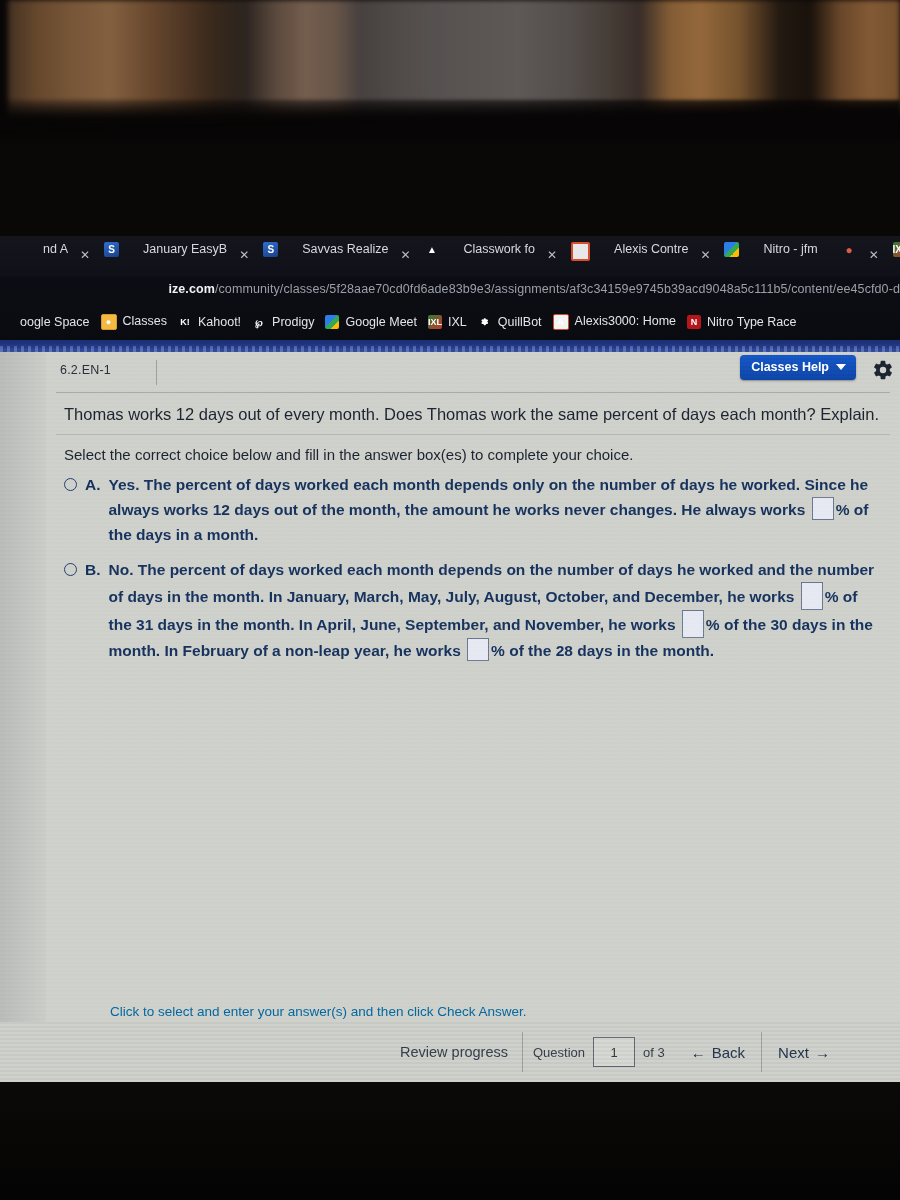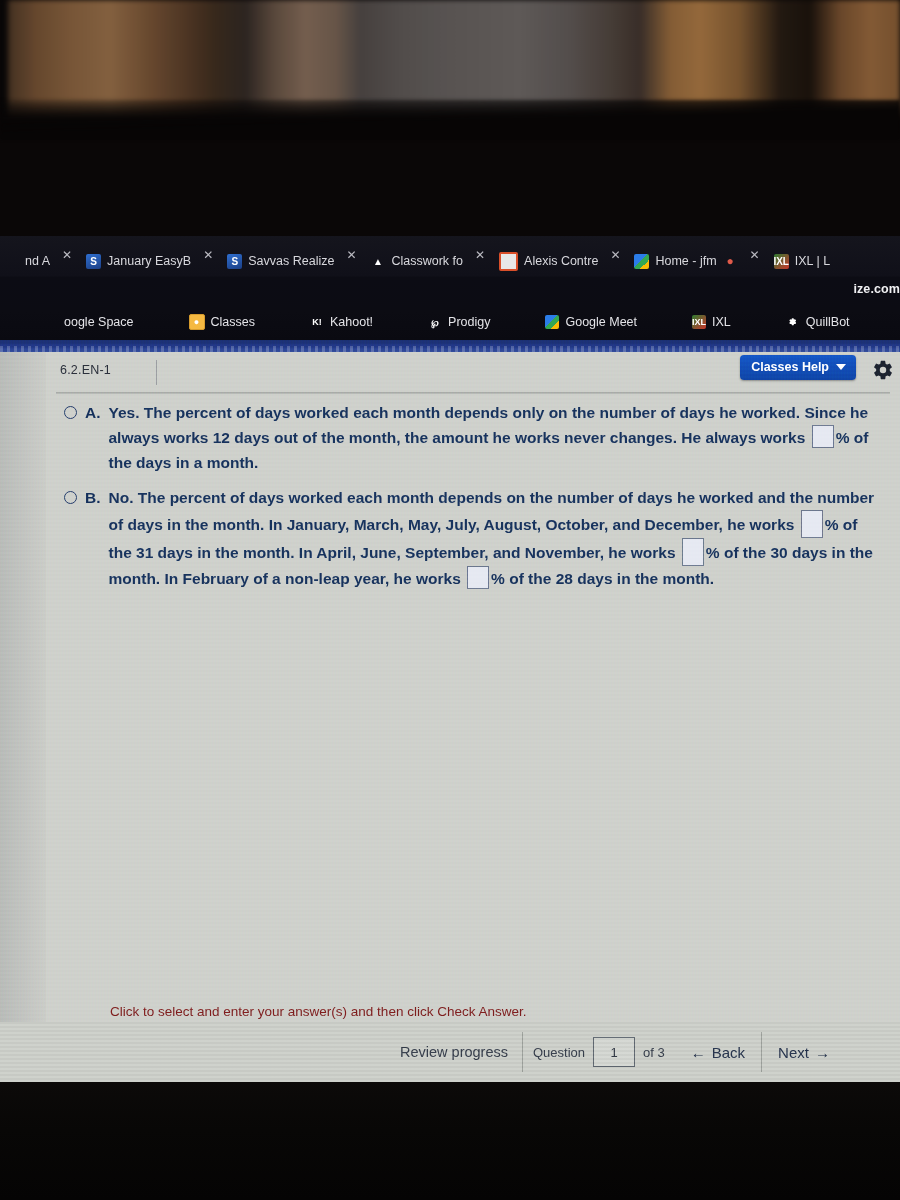--- a/index.html
+++ b/index.html
@@ -51,21 +51,21 @@
     content:"";position:absolute;inset:0;
     background:linear-gradient(180deg,#15151d 0%,#101019 38%,#0c0c14 40%,#0c0c13 72%,#0a0a11 100%);
   }
 
   .tabstrip{
     position:absolute;left:0;top:0;width:900px;height:38px;
     display:flex;align-items:center;gap:0;
     padding-left:0;
   }
   .tab{
-    display:flex;align-items:center;gap:6px;
+    display:flex;align-items:flex-start;gap:24px;
     height:38px;padding:12px 6px 0 4px;
     color:#d8d8dd;font-size:12.5px;white-space:nowrap;
     position:relative;
   }
   .tab .favicon{
     width:15px;height:15px;flex:0 0 15px;border-radius:2px;
     display:flex;align-items:center;justify-content:center;
     font-size:10px;font-weight:bold;color:#fff;overflow:hidden;
   }
   .fav-savvas{background:linear-gradient(160deg,#2f6fd0,#1b3f86);color:#fff;font-size:10px;font-weight:700;}
@@ -85,21 +85,21 @@
     color:#9aa0a6;font-size:12.5px;white-space:nowrap;letter-spacing:.1px;justify-content:flex-end;
   }
   .omnibox .host{color:#f1f1f3;font-weight:700;}
   .omnibox .path{color:#9aa0a6;}
 
   .bookmarks{
     position:absolute;left:0;top:68px;width:900px;height:36px;
     display:flex;align-items:center;gap:0;
     color:#e4e4e8;font-size:12.5px;white-space:nowrap;
   }
-  .bm{display:flex;align-items:center;gap:6px;padding:0 11px 0 0;margin-left:44px;}
+  .bm{display:flex;gap:6px;padding:0 11px 0 0;}
   .bm .bmicon{width:14px;height:14px;flex:0 0 14px;border-radius:2px;
     display:flex;align-items:center;justify-content:center;font-size:9px;color:#fff;font-weight:700;overflow:hidden;}
   .bmi-space{background:transparent;}
   .bmi-classes{background:#f5b942;color:#fff;border:1px solid #d69b2d;}
   .bmi-kahoot{background:transparent;color:#3b4da8;font-weight:800;}
   .bmi-prodigy{background:transparent;color:#e0457b;}
   .bmi-meet{background:linear-gradient(135deg,#2b7de9 0 45%,#34a853 45% 70%,#fbbc05 70% 100%);}
   .bmi-ixl{background:linear-gradient(135deg,#2f7d32,#c9352b);font-size:6px;}
   .bmi-quill{background:transparent;color:#cfd4dc;}
   .bmi-alexis{background:#f3f3f3;border:1px solid #cf4a2a;color:#cf4a2a;font-size:8px;}
@@ -196,21 +196,21 @@
   .ansbox{
     display:inline-block;vertical-align:-5px;
     width:20px;height:21px;
     background:#e6e9f2;border:1.2px solid #6e7a90;
     margin:0 2px;
   }
   .ansbox.tall{height:26px;vertical-align:-8px;}
 
   .footnote{
     position:absolute;left:64px;top:612px;
-    font-size:13.5px;color:#7f1d1d;
+    font-size:13.5px;color:#0369a1;
   }
   .footrow{
     position:absolute;left:64px;top:648px;width:836px;height:30px;
     display:flex;align-items:center;
   }
   .allparts{font-size:13.5px;color:#3b4352;}
   .progress{
     width:120px;height:11px;border:1.4px solid #5b6370;background:#c8cbc7;
     margin-left:14px;
   }
@@ -300,33 +300,34 @@
     <span class="tab-x">✕</span>
 
     <div class="tab">
       <span class="favicon fav-alexis"></span>
       <span class="tab-label">Alexis Contre</span>
     </div>
     <span class="tab-x">✕</span>
 
     <div class="tab">
       <span class="favicon fav-meet"></span>
-      <span class="tab-label">Home - jfm</span>
+      <span class="tab-label">Nitro - jfm</span>
       <span class="favicon fav-record" style="color:#e05a4a;font-size:12px;">●</span>
     </div>
     <span class="tab-x">✕</span>
 
     <div class="tab">
       <span class="favicon fav-ixl">IXL</span>
       <span class="tab-label">IXL | L</span>
     </div>
   </div>
 
   <div class="omnibox">
     <span class="host">ize.com</span>
+      <span class="path">/community/classes/5f28aae70cd0fd6ade83b9e3/assignments/af3c34159e9745b39acd9048a5c111b5/content/ee45cfd0-d</span>
   </div>
 
   <div class="bookmarks">
     <div class="bm">
       <span class="bmicon bmi-space"></span>
       <span>oogle Space</span>
     </div>
     <div class="bm">
       <span class="bmicon bmi-classes">●</span>
       <span>Classes</span>
@@ -378,23 +379,25 @@
     <div class="gear">
       <svg viewBox="0 0 24 24" width="22" height="22" aria-hidden="true">
         <path fill="#1d2430" d="M19.4 13a7.6 7.6 0 0 0 .05-1 7.6 7.6 0 0 0-.05-1l2.1-1.6a.5.5 0 0 0 .12-.64l-2-3.46a.5.5 0 0 0-.6-.22l-2.48 1a7.3 7.3 0 0 0-1.73-1l-.38-2.65A.5.5 0 0 0 14 2h-4a.5.5 0 0 0-.49.42l-.38 2.65a7.3 7.3 0 0 0-1.73 1l-2.48-1a.5.5 0 0 0-.6.22l-2 3.46a.5.5 0 0 0 .12.64L4.55 11a7.6 7.6 0 0 0 0 2l-2.1 1.6a.5.5 0 0 0-.12.64l2 3.46a.5.5 0 0 0 .6.22l2.48-1a7.3 7.3 0 0 0 1.73 1l.38 2.65A.5.5 0 0 0 10 22h4a.5.5 0 0 0 .49-.42l.38-2.65a7.3 7.3 0 0 0 1.73-1l2.48 1a.5.5 0 0 0 .6-.22l2-3.46a.5.5 0 0 0-.12-.64L19.4 13ZM12 15.5A3.5 3.5 0 1 1 15.5 12 3.5 3.5 0 0 1 12 15.5Z"></path>
       </svg>
     </div>
   </div>
 
   <div class="sheet">
     <div class="rule"></div>
 
+    <div class="qtext">Thomas works 12 days out of every month. Does Thomas work the same percent of days each month? Explain.</div>
 
     <div class="rule light"></div>
 
+    <div class="instr">Select the correct choice below and fill in the answer box(es) to complete your choice.</div>
 
     <div class="choice">
       <span class="radio"></span>
       <span class="choice-letter">A.</span>
       <span class="choice-body"><span>Yes. The percent of days worked each month depends only on the number of days he worked. Since he always works 12 days out of the month, the amount he works never changes. He always works </span><span class="ansbox"></span><span>% of the days in a month.</span></span>
     </div>
 
     <div class="choice">
       <span class="radio"></span>
       <span class="choice-letter">B.</span>

